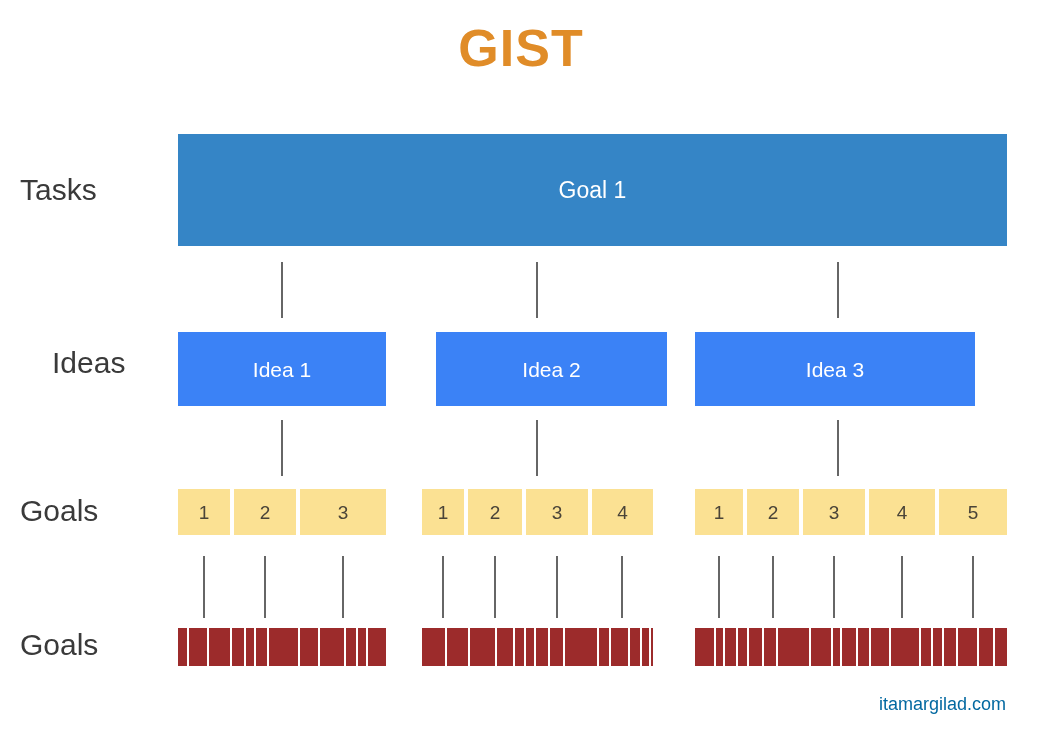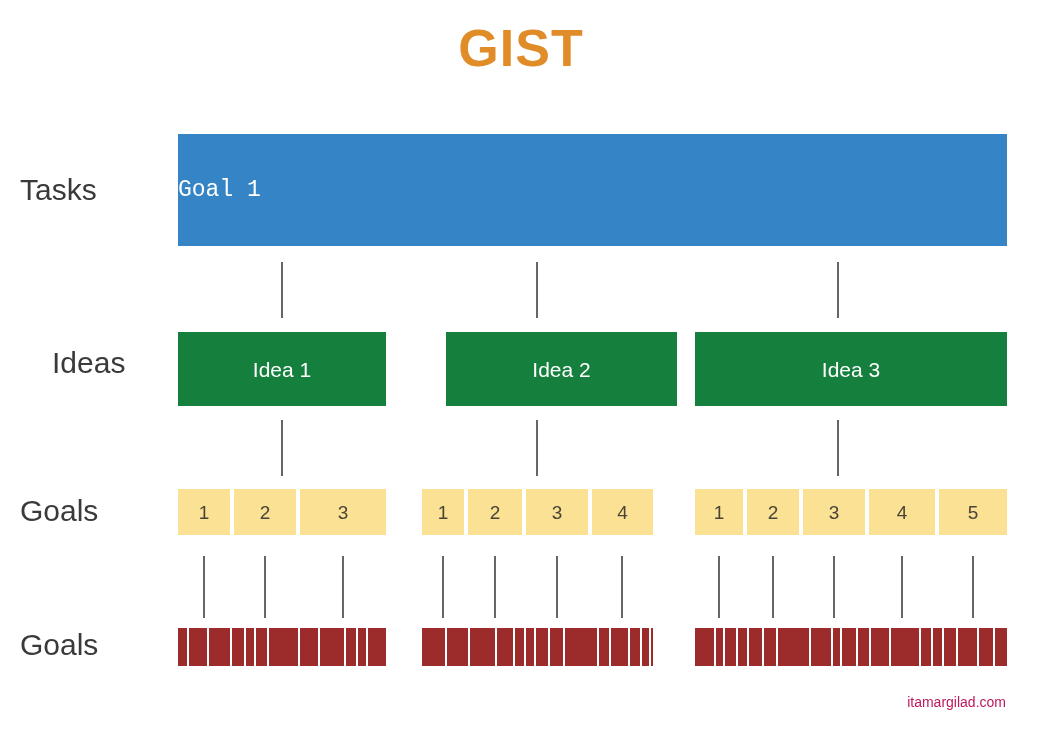--- a/index.html
+++ b/index.html
@@ -45,22 +45,21 @@
   
   #goal-bar {
     position: absolute;
     left: 178px;
     top: 134px;
     width: 829px;
     height: 112px;
     background: #3585C6;
     display: flex;
     align-items: center;
-    justify-content: flex-start;
-    font-family: Liberation Mono, monospace;
+    justify-content: center;
   }
   #goal-bar .box-text {
     color: #ffffff;
     font-size: 23px;
     line-height: 1;
   }
 
   
   .connector {
     position: absolute;
@@ -69,21 +68,21 @@
   }
   .conn-goal-idea { top: 262px; height: 56px; }
   .conn-idea-step { top: 420px; height: 56px; }
   .conn-step-task { top: 556px; height: 62px; }
 
   
   .idea-box {
     position: absolute;
     top: 332px;
     height: 74px;
-    background: #15803d;
+    background: #3b82f6;
     display: flex;
     align-items: center;
     justify-content: center;
   }
   .idea-box .box-text {
     color: #ffffff;
     font-size: 21px;
     line-height: 1;
   }
   .step-box {
@@ -104,22 +103,22 @@
     position: absolute;
     top: 0;
     height: 38px;
     background: #9C2B2B;
   }
 
   #footer {
     position: absolute;
     right: 36px;
     top: 695px;
-    font-size: 14px;
-    color: #be185d;
+    font-size: 18px;
+    color: #0369a1;
     line-height: 1;
   }
 </style>
 </head>
 <body>
 
 <div id="title">GIST</div>
 
 <div class="row-label" id="label-goals">Tasks</div>
 <div class="row-label" id="label-ideas">Ideas</div>
@@ -130,24 +129,24 @@
   <span class="box-text">Goal 1</span>
 </div>
 
 <div id="dynamic-layer">
     <div class="connector conn-goal-idea" style="left: 281px;"></div>
     <div class="connector conn-goal-idea" style="left: 536px;"></div>
     <div class="connector conn-goal-idea" style="left: 837px;"></div>
     <div class="idea-box" style="left: 178px; width: 208px;">
       <span class="box-text">Idea 1</span>
     </div>
-    <div class="idea-box" style="left: 446px; width: 231px; align-items: center;">
+    <div class="idea-box" style="left: 436px; width: 231px; align-items: center;">
       <span class="box-text">Idea 2</span>
     </div>
-    <div class="idea-box" style="left: 695px; width: 312px;">
+    <div class="idea-box" style="left: 695px; width: 280px;">
       <span class="box-text">Idea 3</span>
     </div>
     <div class="connector conn-idea-step" style="left: 281px;"></div>
     <div class="connector conn-idea-step" style="left: 536px;"></div>
     <div class="connector conn-idea-step" style="left: 837px;"></div>
     <div class="step-box" style="left: 178px; width: 52px; position: absolute; top: 489px;">
       <span class="box-text">1</span>
     </div>
     <div class="step-box" style="left: 234px; width: 62px; position: absolute; top: 489px;">
       <span class="box-text">2</span>

